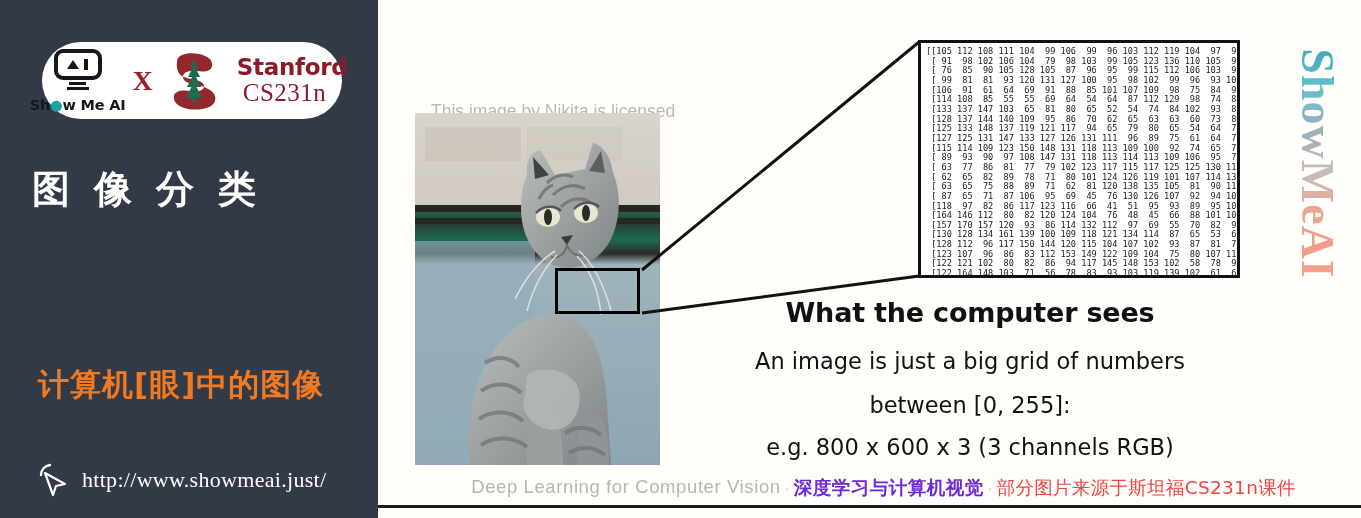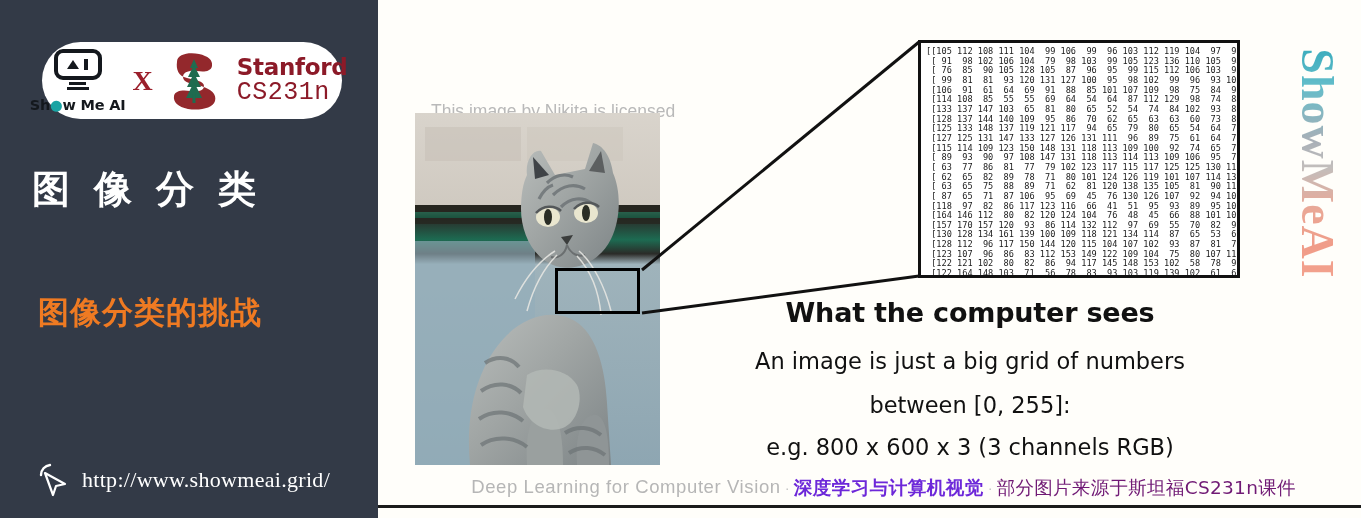--- a/index.html
+++ b/index.html
@@ -45,21 +45,21 @@
   }
   .stanford-s{position:relative;width:54px;height:62px;}
   .stanford-s svg{display:block;}
   .stanford-txt{display:flex;flex-direction:column;line-height:1.08;margin-left:6px;}
   .stanford-txt .l1{
     font-size:23px;font-weight:bold;color:#8c1a28;
     font-family:"DejaVu Sans",sans-serif;letter-spacing:-.3px;
   }
   .stanford-txt .l2{
     font-size:25px;color:#8c1a28;
-    font-family:Liberation Mono, monospace;letter-spacing:.5px;
+    font-family:Liberation Serif, serif;letter-spacing:.5px;margin-left:6px;
   }
 
   .side-title{
     position:absolute;left:32px;top:164px;width:320px;
     color:#ffffff;font-size:38px;font-weight:bold;
     letter-spacing:24px;
     font-family:"DejaVu Sans",sans-serif;
   }
   .side-h1{
     position:absolute;left:38px;top:292px;
@@ -152,21 +152,21 @@
     position:absolute;left:378px;top:505px;width:983px;height:3px;background:#1b1b1b;
   }
   .footer{
     position:absolute;left:392px;top:470px;width:983px;height:34px;
     display:flex;align-items:center;justify-content:center;gap:4px;
     font-size:18.5px;color:#b6b6b6;white-space:nowrap;
   }
   .footer .en{font-family:"Liberation Sans",sans-serif;letter-spacing:.6px;}
   .footer .dot{font-size:15px;color:#c5c5c5;}
   .footer .cn-b{font-family:"DejaVu Sans",sans-serif;font-weight:bold;color:#6d28d9;letter-spacing:.5px;}
-  .footer .cn{font-family:"DejaVu Sans",sans-serif;color:#701a75;letter-spacing:.3px;}
+  .footer .cn{font-family:"DejaVu Sans",sans-serif;color:#ef4444;letter-spacing:.3px;}
 </style>
 </head>
 <body>
 
 <div class="slide">
 
   <div class="sidebar">
 
     <div class="badge">
 
@@ -198,28 +198,28 @@
         </svg>
       </div>
 
       <div class="stanford-txt">
         <div class="l1">Stanford</div>
         <div class="l2">CS231n</div>
       </div>
     </div>
 
     <div class="side-title">图像分类</div>
-    <div class="side-h1">图像分类的挑战</div>
+    <div class="side-h2">计算机[眼]中的图像</div>
 
     <div class="side-url-row">
       <svg class="cursor-icon" viewBox="0 0 34 36">
         <path d="M14 3 A10 10 0 0 0 5 13" stroke="#ffffff" stroke-width="2.4" fill="none" stroke-linecap="round"></path>
         <path d="M9 11 L29 22 L20 24 L17 33 Z" stroke="#ffffff" stroke-width="2.2" fill="none" stroke-linejoin="round"></path>
       </svg>
-      <div class="side-url">http://www.showmeai.grid/</div>
+      <div class="side-url">http://www.showmeai.just/</div>
     </div>
   </div>
 
   <div class="content"></div>
 
   <div class="credit">
     <u>This image</u><span> by </span><u>Nikita</u><span> is licensed under </span><u>CC-BY 2.0</u>
   </div>
 
   <div class="photo">

